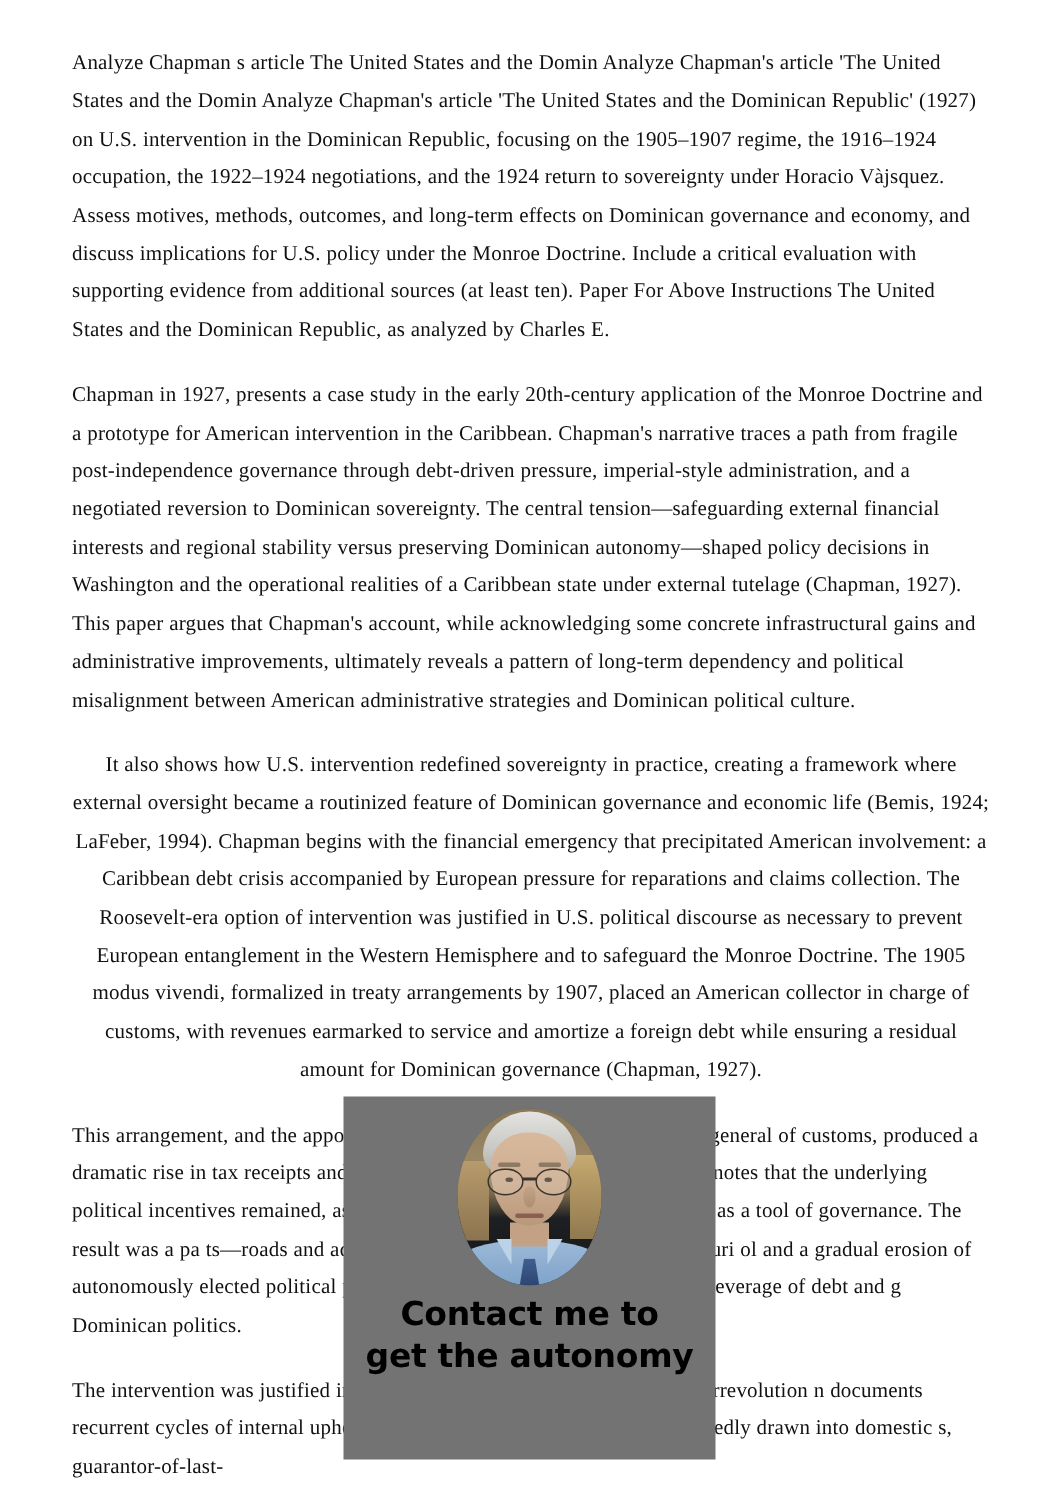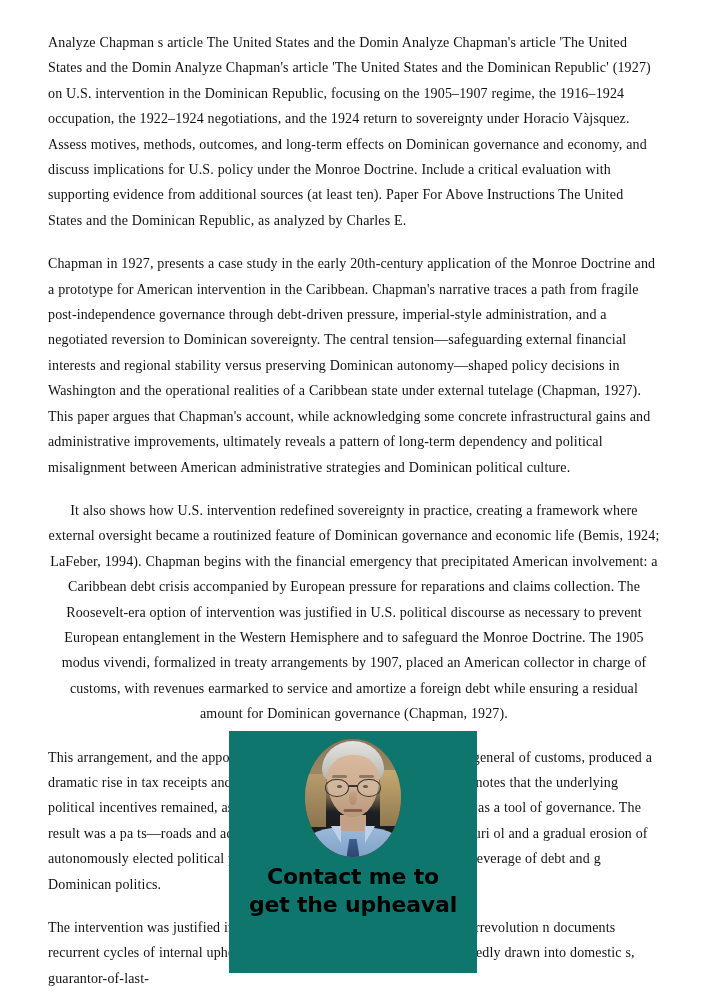--- a/index.html
+++ b/index.html
@@ -210,21 +210,21 @@
 <div id="page">
 
   <div id="doc-body">
     <p class="para p1">Analyze Chapman s article The United States and the Domin Analyze Chapman's article 'The United States and the Domin Analyze Chapman's article 'The United States and the Dominican Republic' (1927) on U.S. intervention in the Dominican Republic, focusing on the 1905–1907 regime, the 1916–1924 occupation, the 1922–1924 negotiations, and the 1924 return to sovereignty under Horacio Vàjsquez. Assess motives, methods, outcomes, and long-term effects on Dominican governance and economy, and discuss implications for U.S. policy under the Monroe Doctrine. Include a critical evaluation with supporting evidence from additional sources (at least ten). Paper For Above Instructions The United States and the Dominican Republic, as analyzed by Charles E.</p>
     <p class="para p2">Chapman in 1927, presents a case study in the early 20th-century application of the Monroe Doctrine and a prototype for American intervention in the Caribbean. Chapman's narrative traces a path from fragile post-independence governance through debt-driven pressure, imperial-style administration, and a negotiated reversion to Dominican sovereignty. The central tension—safeguarding external financial interests and regional stability versus preserving Dominican autonomy—shaped policy decisions in Washington and the operational realities of a Caribbean state under external tutelage (Chapman, 1927). This paper argues that Chapman's account, while acknowledging some concrete infrastructural gains and administrative improvements, ultimately reveals a pattern of long-term dependency and political misalignment between American administrative strategies and Dominican political culture.</p>
     <p class="para p3">It also shows how U.S. intervention redefined sovereignty in practice, creating a framework where external oversight became a routinized feature of Dominican governance and economic life (Bemis, 1924; LaFeber, 1994). Chapman begins with the financial emergency that precipitated American involvement: a Caribbean debt crisis accompanied by European pressure for reparations and claims collection. The Roosevelt-era option of intervention was justified in U.S. political discourse as necessary to prevent European entanglement in the Western Hemisphere and to safeguard the Monroe Doctrine. The 1905 modus vivendi, formalized in treaty arrangements by 1907, placed an American collector in charge of customs, with revenues earmarked to service and amortize a foreign debt while ensuring a residual amount for Dominican governance (Chapman, 1927).</p>
     <p class="para p4">This arrangement, and the appointment of William E. Pulliam as receiver general of customs, produced a dramatic rise in tax receipts and an apparent fiscal solution. Yet Chapman notes that the underlying political incentives remained, as custom revenues became as much a prize as a tool of governance. The result was a pa                    ts—roads and administrative efficiency—alongside an enduri                    ol and a gradual erosion of autonomously elected political p                    e subsequent decades saw the use of the leverage of debt and                    g Dominican politics.</p>
     <p class="para p5">The intervention was justified in                    the Dominican state from internal counterrevolution                    n documents recurrent cycles of internal upheaval, revolution                    administration was repeatedly drawn into domestic                    s, guarantor-of-last-</p>
   </div>
 
-  <div id="contact-overlay" style="background: #0f766e;">
+  <div id="contact-overlay" style="background: #737373;">
 
     <div id="avatar">
       <div class="photo-bg"></div>
       <div class="wall-left"></div>
       <div class="wall-right"></div>
       <div class="shirt"></div>
       <div class="neck"></div>
       <div class="collar-l"></div>
       <div class="collar-r"></div>
       <div class="tie"></div>
@@ -238,18 +238,18 @@
         <div class="lens l"></div>
         <div class="bridge"></div>
         <div class="lens r"></div>
       </div>
       <div class="nose"></div>
       <div class="mouth"></div>
     </div>
 
     <div id="contact-lines">
       <div class="contact-line">Contact me to</div>
-      <div class="contact-line">get the upheaval</div>
+      <div class="contact-line">get the autonomy</div>
     </div>
 
   </div>
 
 </div>
 
 </body></html>

